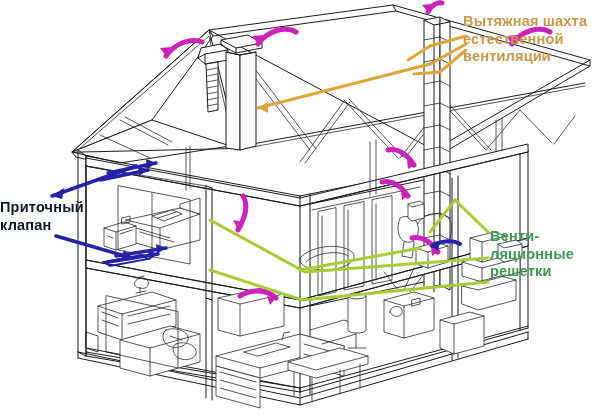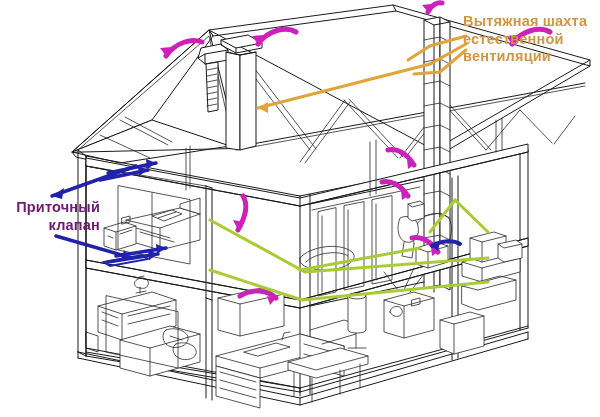--- a/index.html
+++ b/index.html
@@ -442,17 +442,20 @@
       <path d="M 258,108 L 268,102 L 268,113 Z" fill="#e0a43a" stroke="none"></path>
       <path d="M 466,50 L 440,72 L 414,74"></path>
     </g>
 
   </svg>
 
   <div class="label" id="label-exhaust" style="color: rgb(207, 150, 70);">Вытяжная шахта
 естественной
 вентиляции</div>
 
-  <div class="label" id="label-inlet" style="color: #701a75; text-align: right;">Приточный
+  <div class="label" id="label-inlet" style="color: #0f172a;">Приточный
 клапан</div>
 
+  <div class="label" id="label-grilles" style="color: rgb(61, 153, 80);">Венти-
+ляционные
+решетки</div>
 
 </div>
 
 </body></html>

